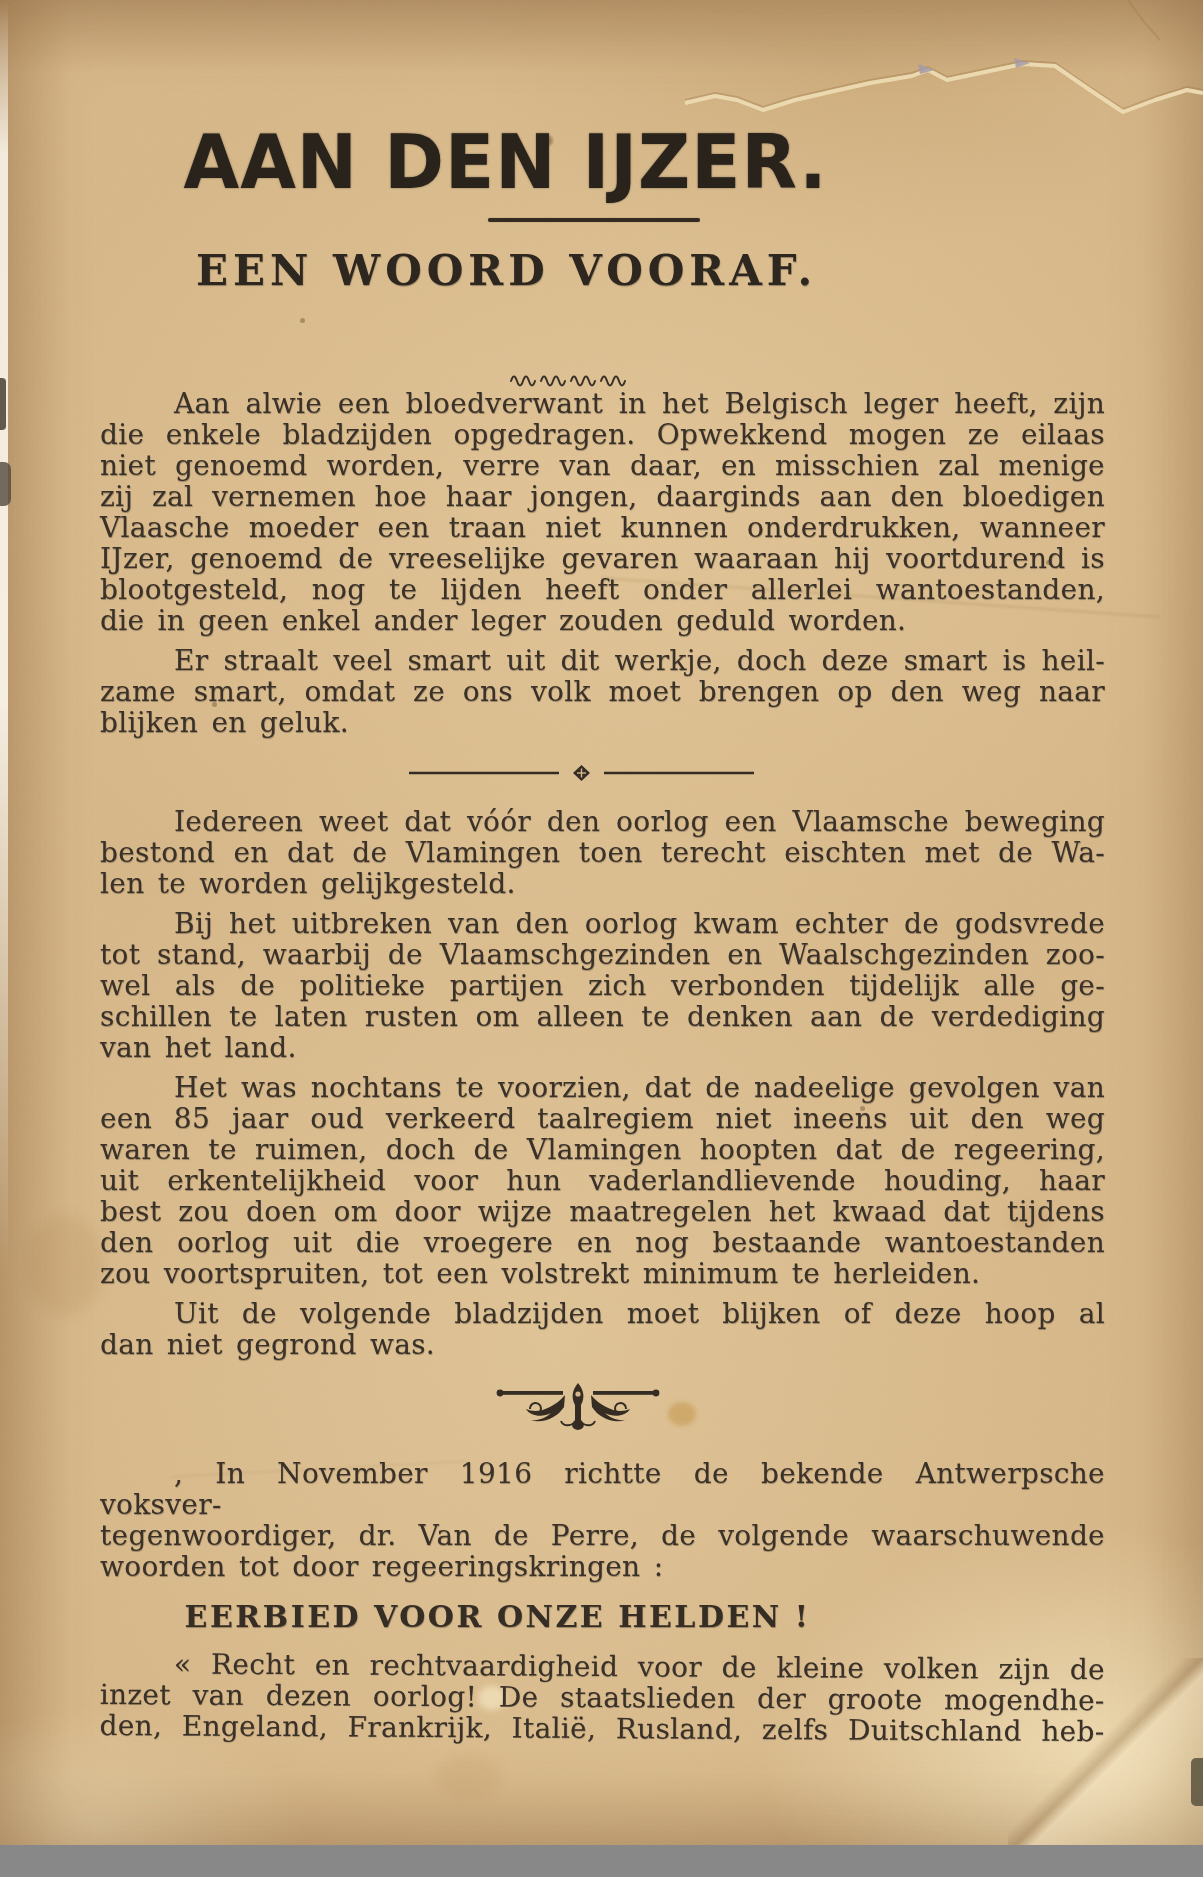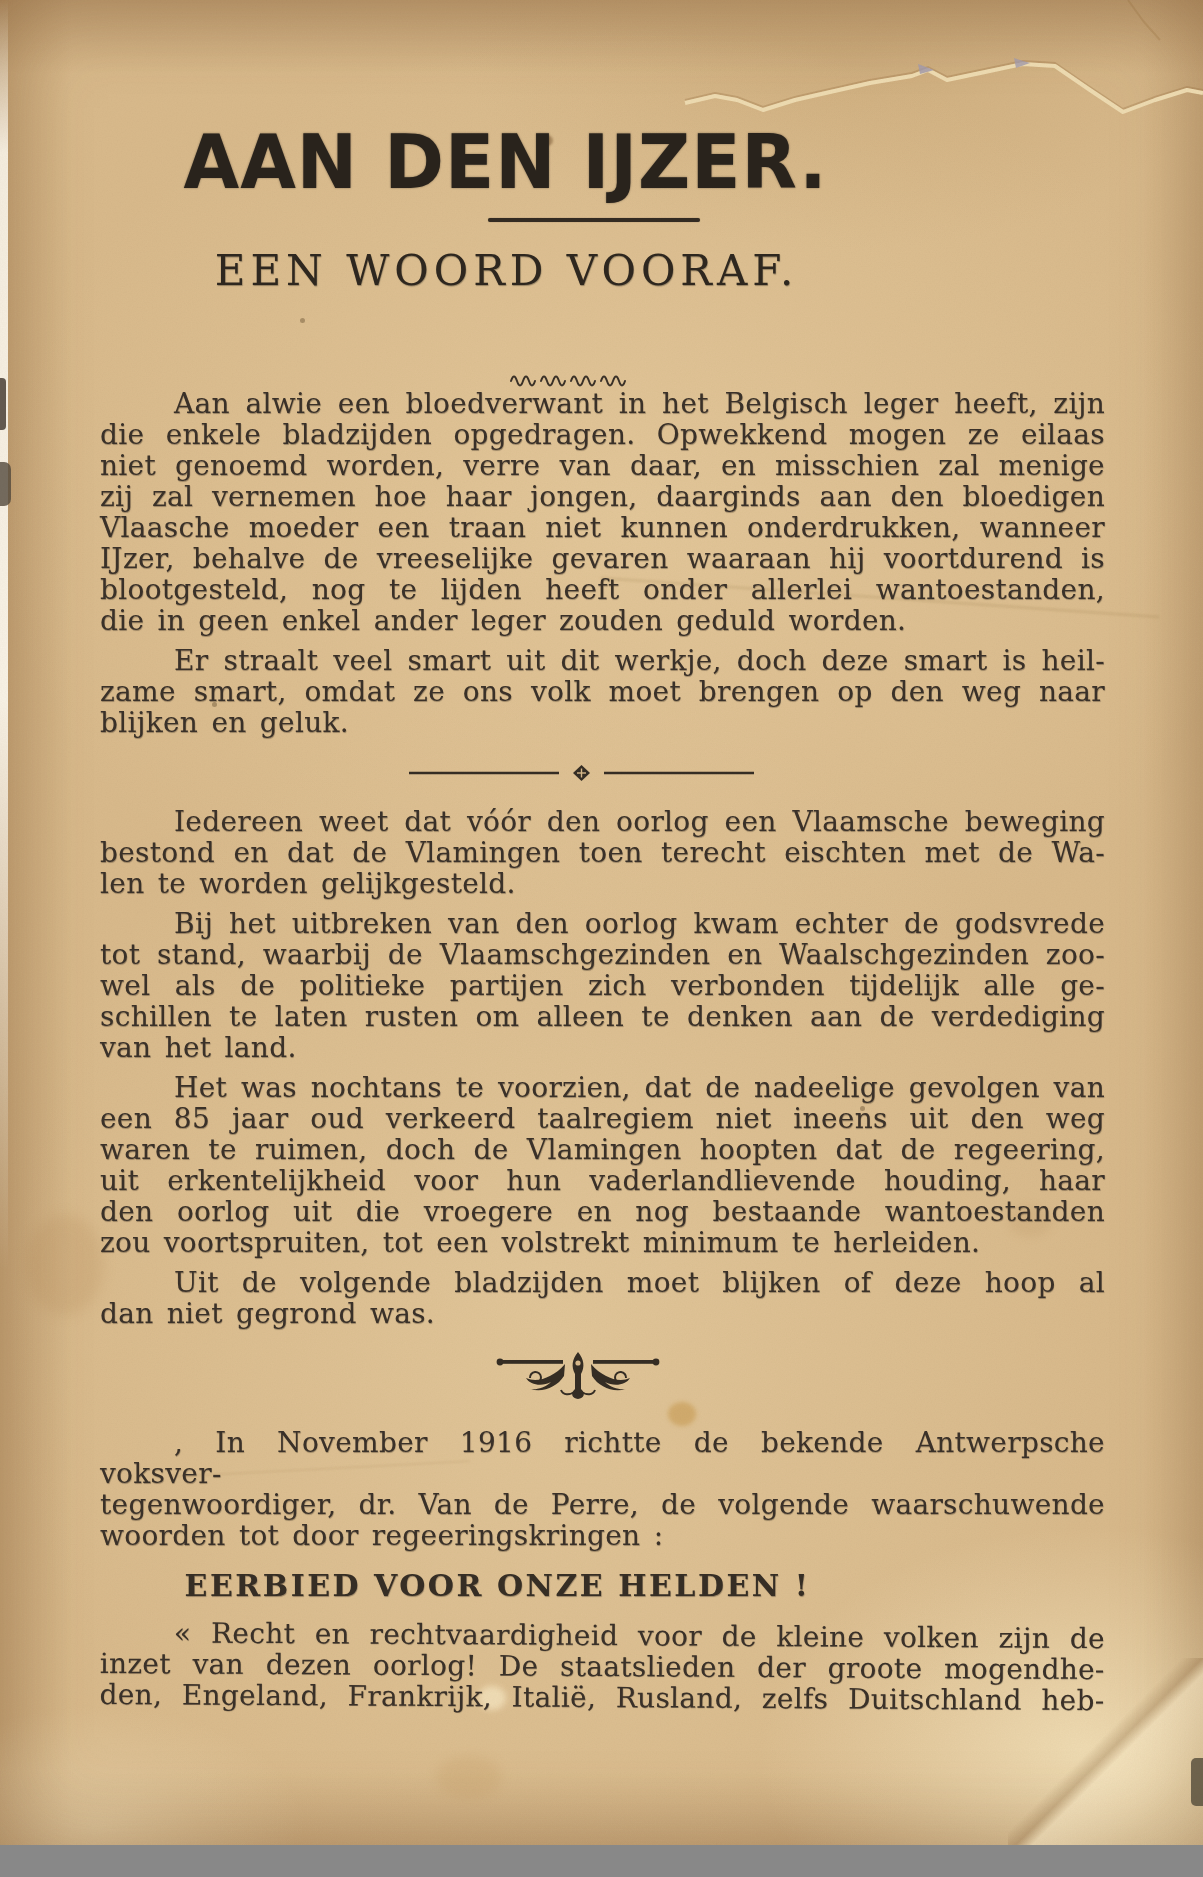--- a/index.html
+++ b/index.html
@@ -36,21 +36,21 @@
   .title-rule{
     width:212px;height:4px;border-radius:2px;
     background:#332b22;
     margin:18px auto 0;
     transform:translateX(-9px);
     box-shadow:0 0 1px rgba(51,43,34,.6);
   }
   h2.doc-subtitle{
     margin:24px 0 0 0;
     font-family:"DejaVu Serif", serif;
-    font-weight:normal;
+    font-weight:bold;
     font-size:42px;line-height:50px;
     letter-spacing:5px;
     text-align:center;
     color:#2e271f;
     transform:translateX(-96px);
     text-shadow:0.5px 0.8px 1px rgba(46,39,31,.4);
   }
   .squiggle{
     margin-top:74px;
     text-align:center;
@@ -160,21 +160,21 @@
       </svg>
     </div>
 
     <div class="textblock">
         <div class="para">
           <div class="line just first">Aan alwie een bloedverwant in het Belgisch leger heeft, zijn</div>
           <div class="line just">die enkele bladzijden opgedragen. Opwekkend mogen ze eilaas</div>
           <div class="line just">niet genoemd worden, verre van daar, en misschien zal menige</div>
           <div class="line just">zij zal vernemen hoe haar jongen, daarginds aan den bloedigen</div>
           <div class="line just">Vlaasche moeder een traan niet kunnen onderdrukken, wanneer</div>
-          <div class="line just">IJzer, behalve de vreeselijke gevaren waaraan hij voortdurend is</div>
+          <div class="line just">IJzer, genoemd de vreeselijke gevaren waaraan hij voortdurend is</div>
           <div class="line just">blootgesteld, nog te lijden heeft onder allerlei wantoestanden,</div>
           <div class="line">die in geen enkel ander leger zouden geduld worden.</div>
         </div>
         <div class="para">
           <div class="line just first">Er straalt veel smart uit dit werkje, doch deze smart is heil-</div>
           <div class="line just">zame smart, omdat ze ons volk moet brengen op den weg naar</div>
           <div class="line">blijken en geluk.</div>
         </div>
       </div>
 
@@ -199,20 +199,21 @@
           <div class="line just">tot stand, waarbij de Vlaamschgezinden en Waalschgezinden zoo-</div>
           <div class="line just">wel als de politieke partijen zich verbonden tijdelijk alle ge-</div>
           <div class="line just">schillen te laten rusten om alleen te denken aan de verdediging</div>
           <div class="line">van het land.</div>
         </div>
         <div class="para">
           <div class="line just first">Het was nochtans te voorzien, dat de nadeelige gevolgen van</div>
           <div class="line just">een 85 jaar oud verkeerd taalregiem niet ineens uit den weg</div>
           <div class="line just">waren te ruimen, doch de Vlamingen hoopten dat de regeering,</div>
           <div class="line just">uit erkentelijkheid voor hun vaderlandlievende houding, haar</div>
+          <div class="line just">best zou doen om door wijze maatregelen het kwaad dat tijdens</div>
           <div class="line just">den oorlog uit die vroegere en nog bestaande wantoestanden</div>
           <div class="line">zou voortspruiten, tot een volstrekt minimum te herleiden.</div>
         </div>
         <div class="para">
           <div class="line just first">Uit de volgende bladzijden moet blijken of deze hoop al</div>
           <div class="line">dan niet gegrond was.</div>
         </div>
       </div>
 
     <div class="flourish">

